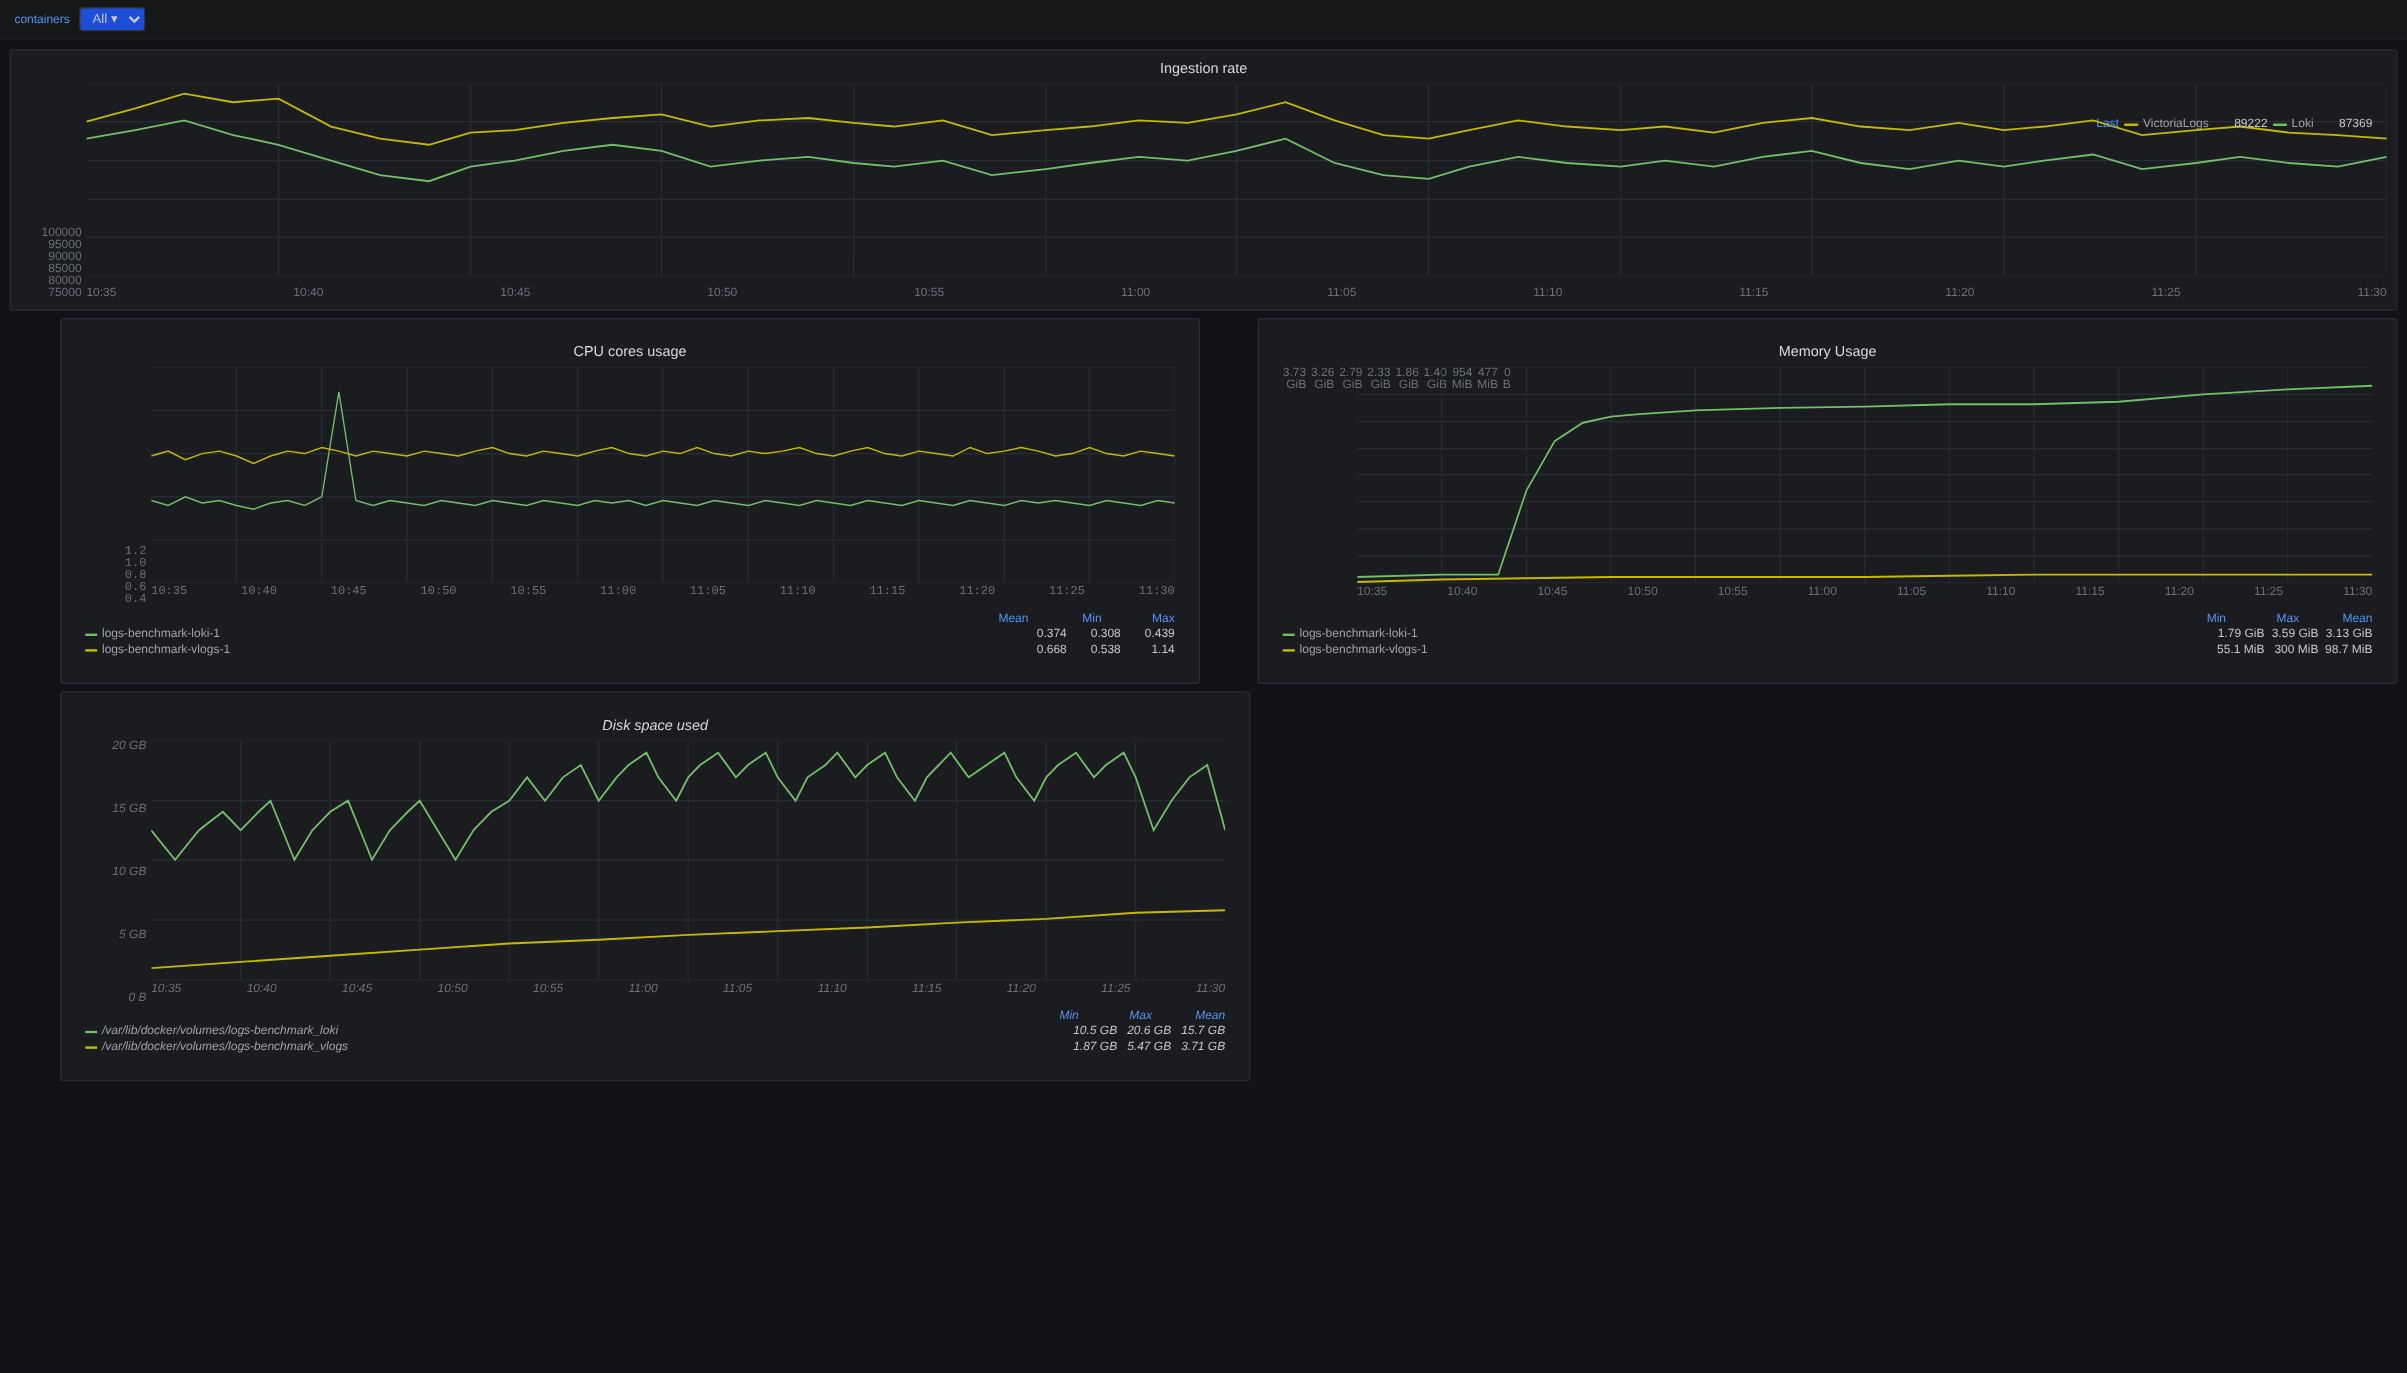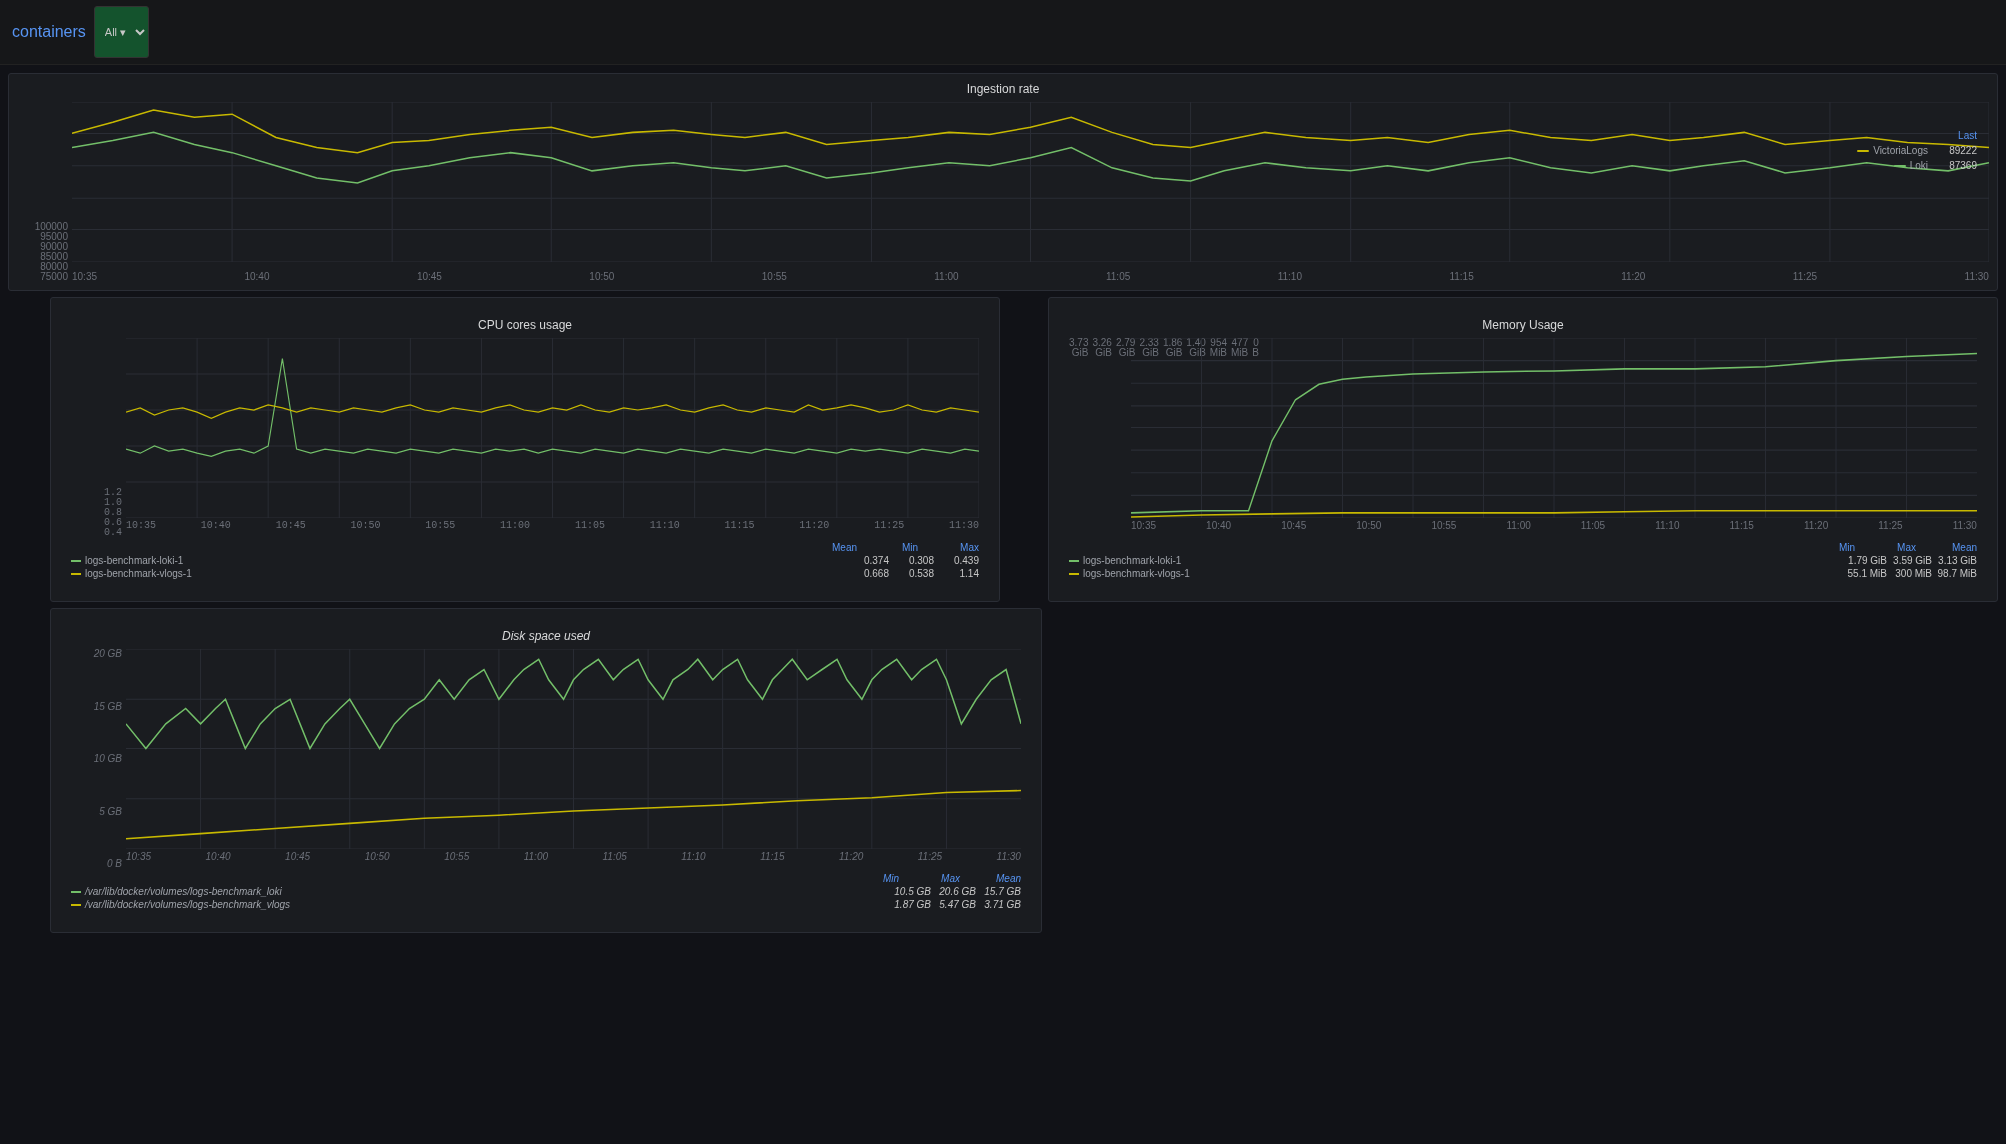--- a/index.html
+++ b/index.html
@@ -17,29 +17,29 @@
       display: flex;
       align-items: center;
       padding: 6px 12px;
       background: #161719;
       border-bottom: 1px solid #222;
       gap: 8px;
     }
 
     .top-bar-label {
       color: #5794f2;
-      font-size: 16px;
+      font-size: 10px;
     }
 
     .top-bar-select {
-      background: #14532d;
+      background: #1d4ed8;
       border: 1px solid #333;
       color: #c7c7c7;
       font-size: 11px;
-      padding: 18px 6px;
+      padding: 2px 6px;
       border-radius: 3px;
     }
 
     .dashboard {
       padding: 8px;
       display: flex;
       flex-direction: column;
       gap: 6px;
     }
 
@@ -178,21 +178,21 @@
       color: #5794f2;
       min-width: 45px;
       text-align: right;
     }
 
     .top-right-legend {
       position: absolute;
       top: 28px;
       right: 12px;
       display: flex;
-      flex-direction: column;
+      flex-direction: row;
       gap: 4px;
       justify-content: space-between;
     }
 
     .tr-legend-row {
       display: flex;
       align-items: center;
       gap: 4px;
       justify-content: flex-end;
     }

